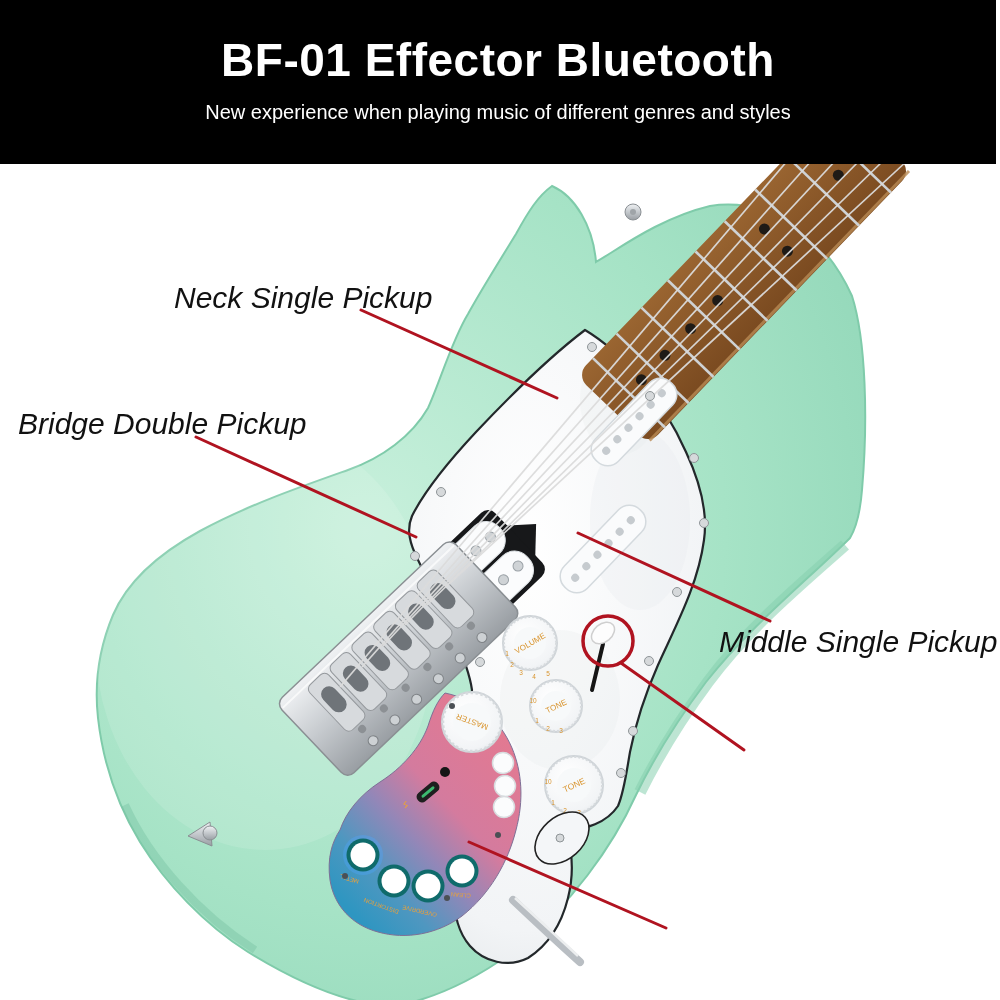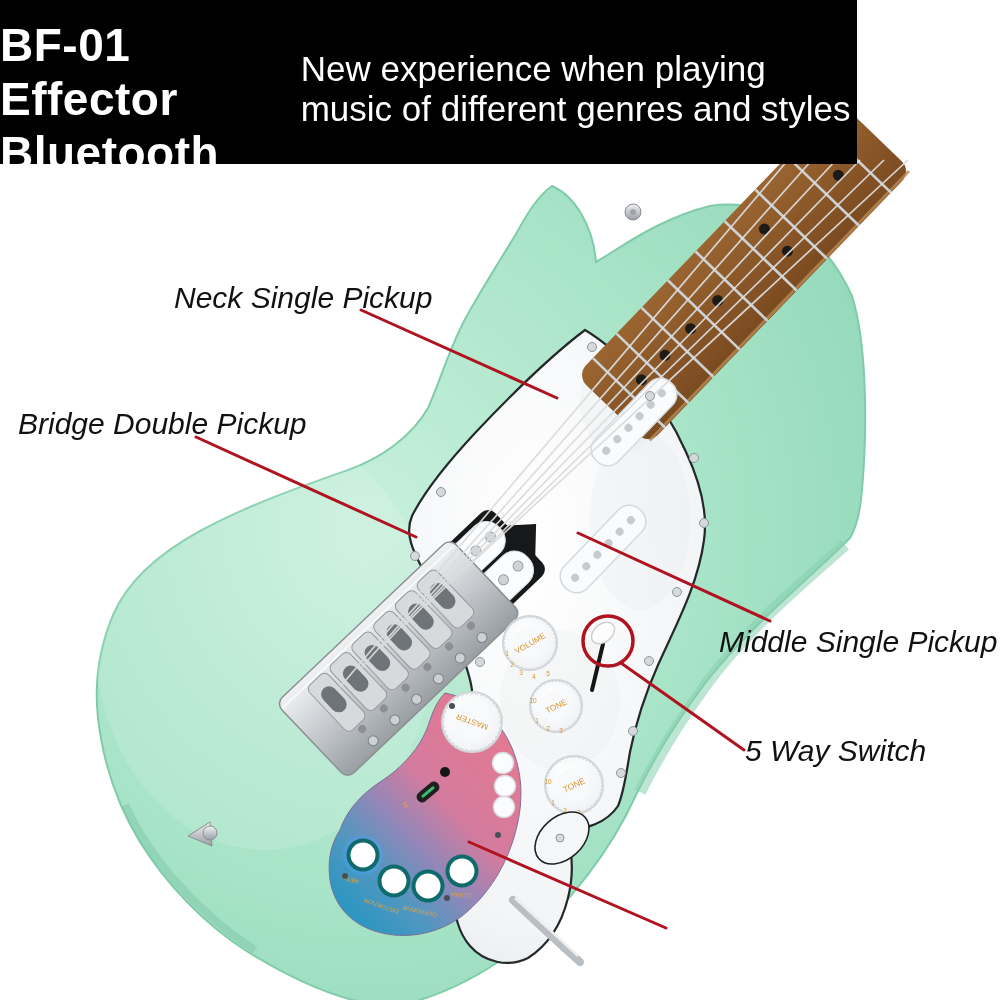--- a/index.html
+++ b/index.html
@@ -1,21 +1,21 @@
 <!DOCTYPE html>
 <html><head>
 <meta charset="utf-8">
 <style>
   html,body{margin:0;padding:0;background:#ffffff;}
   .stage{position:relative;width:1000px;height:1000px;overflow:hidden;background:#ffffff;
          font-family:"Liberation Sans", sans-serif;}
-  .banner{position:absolute;left:0;top:0;width:857px;height:164px;background:#000000;z-index:3;
-          display:flex;flex-direction:row;align-items:center;justify-content:flex-start;}
+  .banner{position:absolute;left:0;top:0;width:996px;height:164px;background:#000000;z-index:3;
+          display:flex;flex-direction:column;align-items:center;justify-content:flex-start;}
   .banner .title{color:#ffffff;font-weight:bold;font-size:46px;margin-top:33px;letter-spacing:.5px;}
-  .banner .subtitle{color:#ffffff;font-size:35px;margin-top:14px;font-weight:400;}
+  .banner .subtitle{color:#ffffff;font-size:20px;margin-top:14px;font-weight:400;}
   .scene{position:absolute;left:0;top:0;z-index:1;}
   .callout{position:absolute;z-index:4;color:#111111;font-size:30px;white-space:nowrap;font-style:italic;}
 </style>
 </head>
 <body>
 
 <div class="stage">
 
   <svg class="scene" width="1000" height="1000" viewBox="0 0 1000 1000">
     <defs>
@@ -361,14 +361,13 @@
   </svg>
 
   <div class="banner">
     <div class="title">BF-01 Effector Bluetooth</div>
     <div class="subtitle">New experience when playing music of different genres and styles</div>
   </div>
 
   <div class="callout" style="left:174px;top:281px">Neck Single Pickup</div>
   <div class="callout" style="left:18px;top:407px">Bridge Double Pickup</div>
   <div class="callout" style="left:719px;top:625px">Middle Single Pickup</div>
-  <div class="callout" style="left:745px;top:734px">5 Way Switch</div>
 </div>
 
 </body></html>

